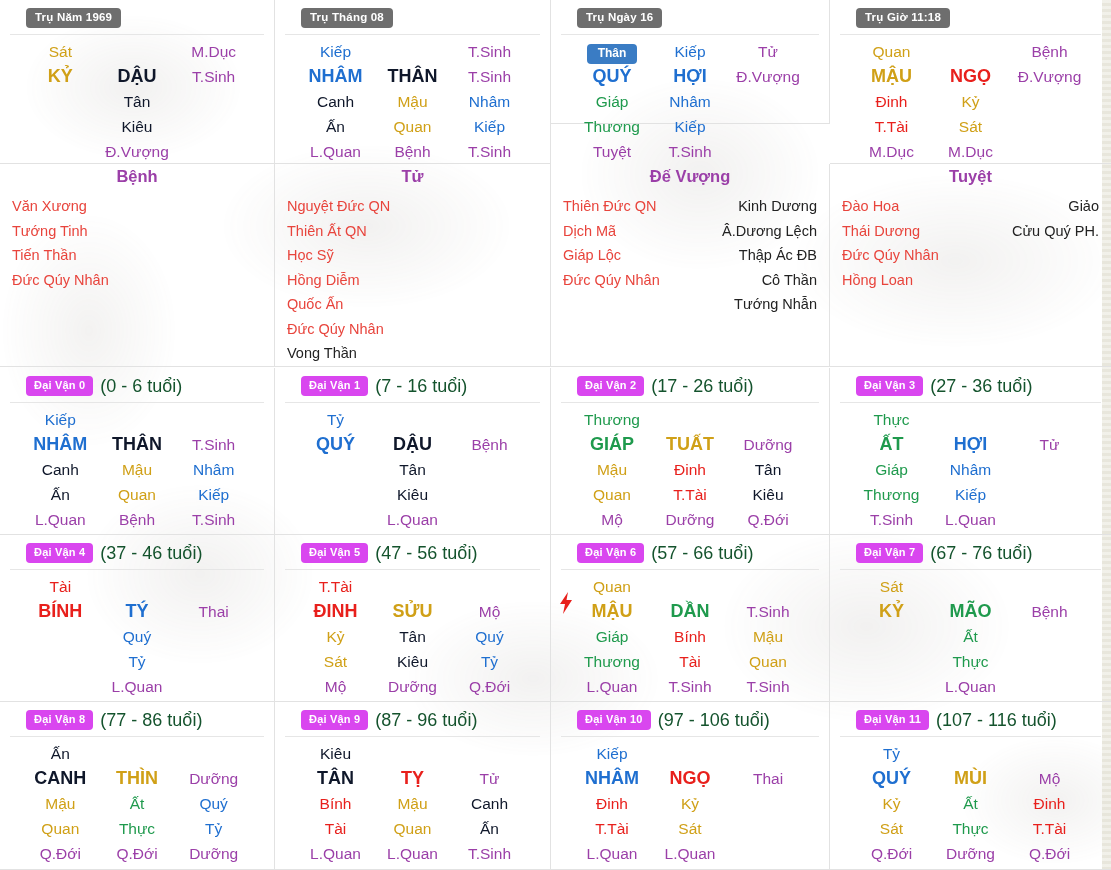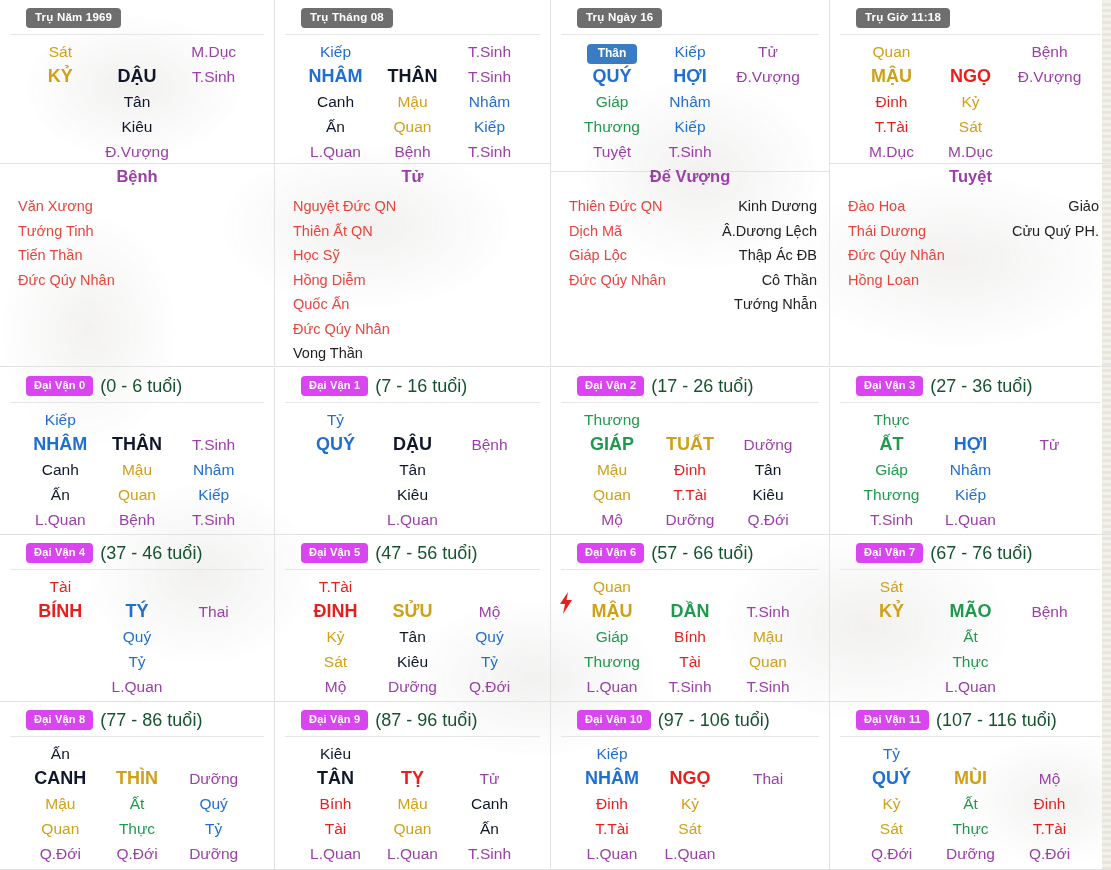--- a/index.html
+++ b/index.html
@@ -105,21 +105,21 @@
     background:#3a7cc4;color:#fff;
     font-size:12px;font-weight:bold;
     padding:3px 11px 4px;border-radius:4px;
     line-height:1.1;
   }
 
   
   .sat{
     display:flex;justify-content:space-between;
     padding:8px 12px 0;
-    box-sizing:border-box;height:100%;margin-left:6px;
+    box-sizing:border-box;height:100%;
   }
   .sat-col{display:flex;flex-direction:column;}
   .sat-col.right{align-items:flex-end;text-align:right;}
   .sat-item{font-size:14.5px;line-height:24.5px;white-space:nowrap;}
   .sat-title{
     text-align:center;font-size:16.5px;font-weight:bold;
     color:#9b3fa8;
     padding-top:3px;
   }
 
@@ -187,21 +187,21 @@
         </div>
         <div class="col">
           <div class="cell c-stage">T.Sinh</div>
           <div class="cell c-stage">T.Sinh</div>
           <div class="cell c-water">Nhâm</div>
           <div class="cell c-water">Kiếp</div>
           <div class="cell c-stage">T.Sinh</div>
         </div>
       </div>
     </div>
-    <div class="panel" style="left: 551px; top: 0px; width: 279px; height: 172px;">
+    <div class="panel" style="left: 551px; top: 0px; width: 279px; height: 124px;">
       <div class="chip-row">
         <span class="chip">Trụ Ngày 16</span>
       </div>
       <div class="hrule"></div>
       <div class="cols">
         <div class="col">
           <div class="cell"><span class="badge-blue">Thân</span></div>
           <div class="cell c-water big">QUÝ</div>
           <div class="cell c-wood">Giáp</div>
           <div class="cell c-wood">Thương</div>

